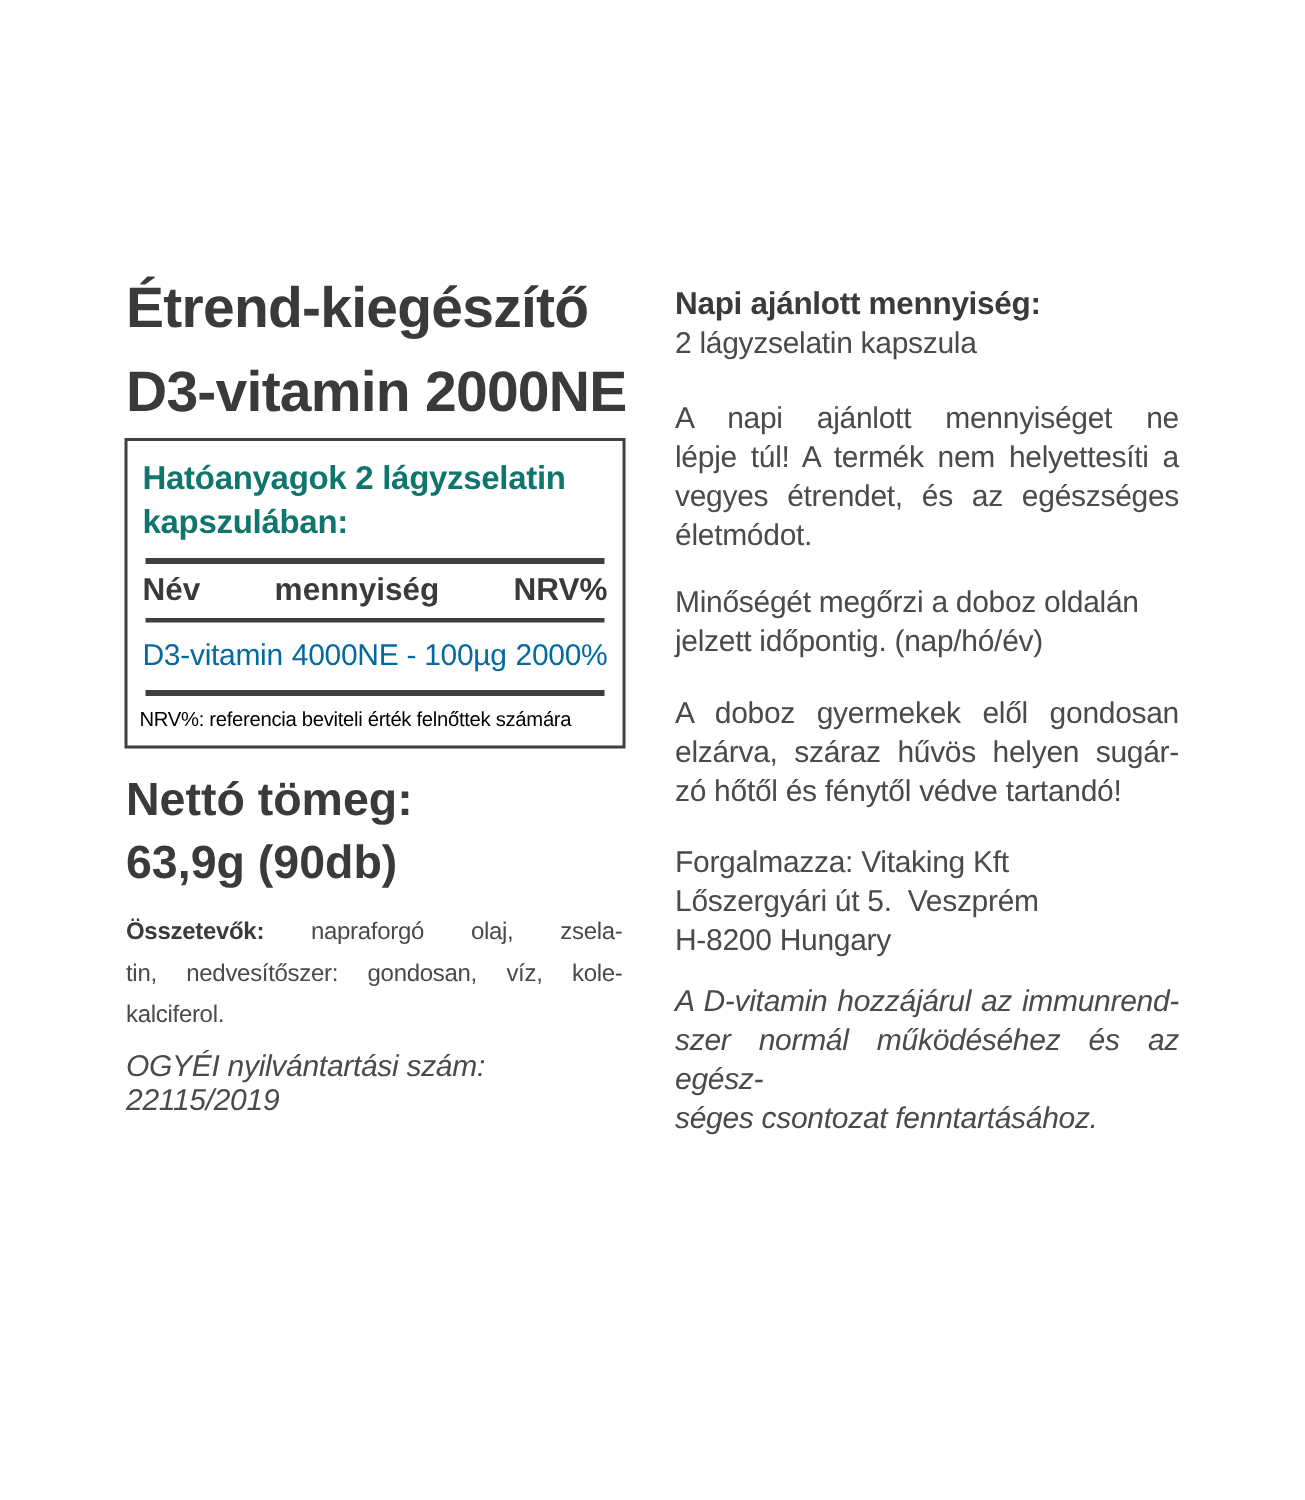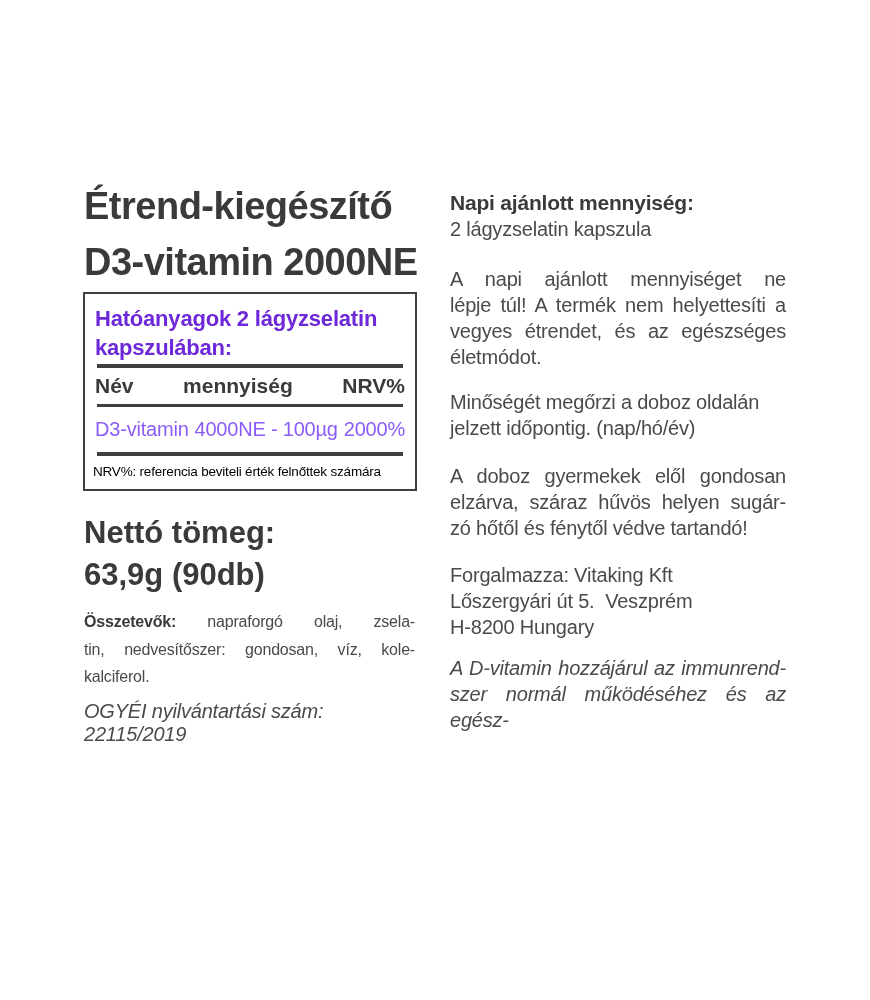--- a/index.html
+++ b/index.html
@@ -20,31 +20,31 @@
     font-size: 38px; font-weight: bold; line-height: 56px;
     letter-spacing: -0.5px; color: #3a3a3a;
   }
   #ntable {
     left: 83px; top: 292px; width: 334px;
     border: 2px solid #3f3f3f; box-sizing: border-box;
     padding: 6px 8px 8px 8px; background: #ffffff;
   }
   .t-title {
     font-size: 22px; font-weight: bold; line-height: 29px;
-    color: #6d28d9; padding: 4px 2px 2px 2px; letter-spacing: -0.2px;
+    color: #0f766e; padding: 4px 2px 10px 2px; letter-spacing: -0.2px;
   }
   .rule { height: 4px; background: #3f3f3f; margin: 0 4px; }
   .rule.thin { height: 2.5px; }
   .t-cols {
     display: flex; justify-content: space-between; align-items: baseline;
     font-size: 21px; font-weight: bold; color: #3a3a3a; padding: 6px 2px;
   }
   .t-data {
     display: flex; justify-content: space-between; align-items: baseline;
-    font-size: 20px; color: #8b5cf6; padding: 11px 2px; letter-spacing: -0.2px;
+    font-size: 20px; color: #0369a1; padding: 11px 2px; letter-spacing: -0.2px;
   }
   .t-foot {
     font-size: 13.5px; white-space: nowrap; letter-spacing: -0.2px;
     color: #000000; padding: 8px 0 2px 0;
   }
   #netweight {
     left: 84px; top: 512px; width: 344px;
     font-size: 31px; font-weight: bold; line-height: 42px; color: #3a3a3a;
   }
   #ingredients {
@@ -137,13 +137,14 @@
 
 <div class="abs rcol" id="p5">
   <div class="line">Forgalmazza: Vitaking Kft</div>
   <div class="line">Lőszergyári út 5.  Veszprém</div>
   <div class="line">H-8200 Hungary</div>
 </div>
 
 <div class="abs rcol" id="p6">
   <div class="line jl">A D-vitamin hozzájárul az immunrend-</div>
   <div class="line jl">szer normál működéséhez és az egész-</div>
+  <div class="line">séges csontozat fenntartásához.</div>
 </div>
 
 </body></html>

